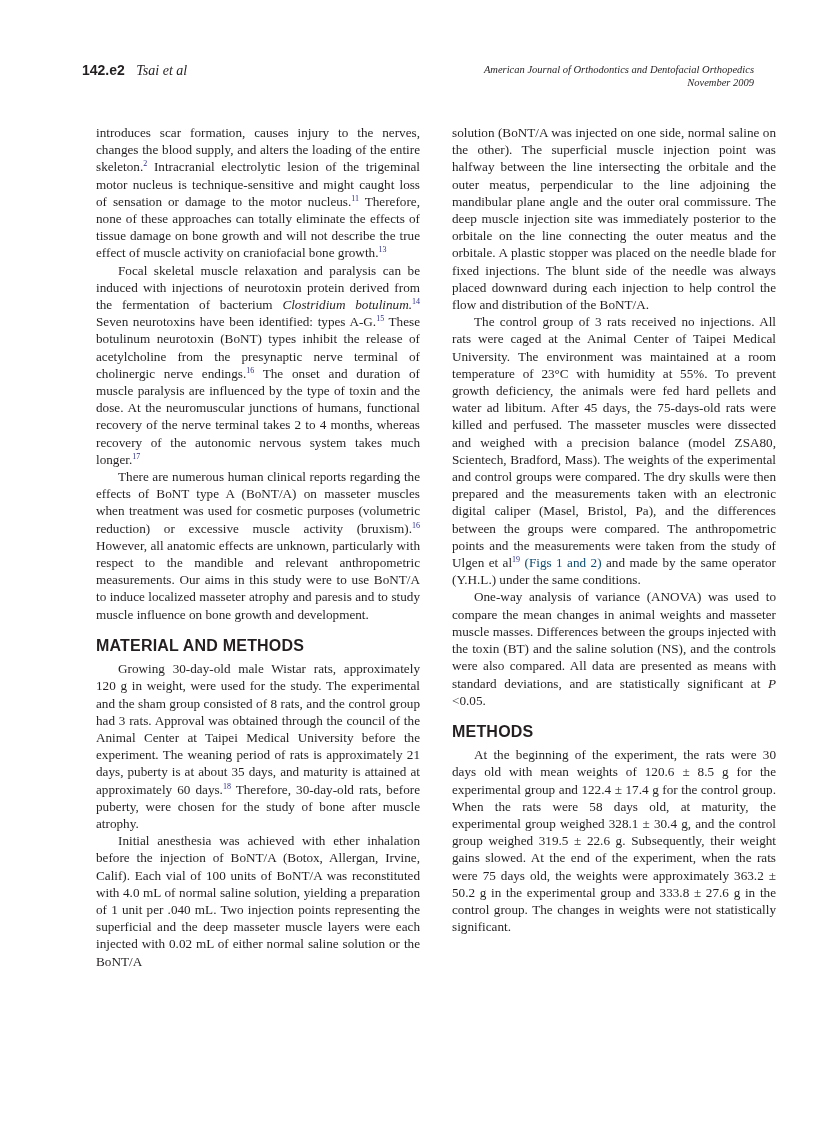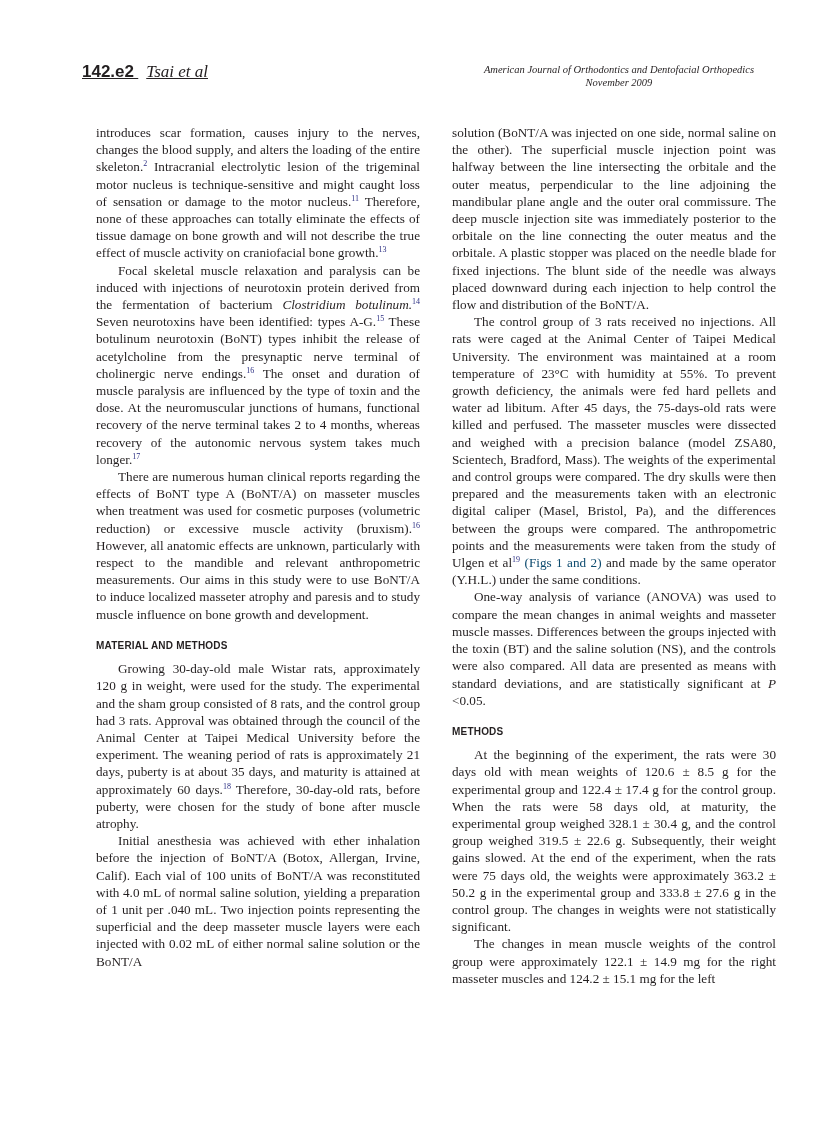--- a/index.html
+++ b/index.html
@@ -1,31 +1,31 @@
 <!DOCTYPE html>
 <html><head>
 <meta charset="utf-8">
 <style>
   html, body { margin: 0; padding: 0; background: #ffffff; }
   body { width: 838px; height: 1122px; position: relative; overflow: hidden;
          font-family: "Liberation Serif", serif; color: #231f20; }
-  .header-left { position: absolute; left: 82px; top: 62px; font-size: 17px; text-decoration: underline; }
+  .header-left { position: absolute; left: 82px; top: 62px; font-size: 14px; }
   .page-num { font-family: "Liberation Sans", sans-serif; font-weight: bold; }
   .author { font-style: italic; margin-left: 8px; }
-  .header-right { position: absolute; right: 84px; top: 63px; text-align: center;
+  .header-right { position: absolute; right: 84px; top: 63px; text-align: right;
                   font-style: italic; font-size: 10.5px; line-height: 13px; }
   .col { position: absolute; top: 124px; width: 324px; font-size: 13.2px;
          line-height: 17.2px; text-align: justify; }
   .col.left { left: 96px; }
   .col.right { left: 452px; }
   p { margin: 0; text-indent: 0; }
   p.indent { text-indent: 22px; }
   sup { font-size: 8px; line-height: 0; vertical-align: 5px; color: #2b2e83; }
   .link { color: #0c4a6e; }
-  h2 { font-family: "Liberation Sans", sans-serif; font-weight: bold; font-size: 10px;
+  h2 { font-family: "Liberation Sans", sans-serif; font-weight: bold; font-size: 16px;
        margin: 14px 0 6px 0; letter-spacing: 0.2px; text-align: left; }
   em { font-style: italic; }
 </style>
 </head>
 <body>
 
 <div class="header-left">
   <span class="page-num">142.e2</span>
   <span class="author">Tsai et al</span>
 </div>
@@ -51,14 +51,13 @@
 <div class="col right">
   <p>solution (BoNT/A was injected on one side, normal saline on the other). The superficial muscle injection point was halfway between the line intersecting the orbitale and the outer meatus, perpendicular to the line adjoining the mandibular plane angle and the outer oral commissure. The deep muscle injection site was immediately posterior to the orbitale on the line connecting the outer meatus and the orbitale. A plastic stopper was placed on the needle blade for fixed injections. The blunt side of the needle was always placed downward during each injection to help control the flow and distribution of the BoNT/A.</p>
 
   <p class="indent"><span>The control group of 3 rats received no injections. All rats were caged at the Animal Center of Taipei Medical University. The environment was maintained at a room temperature of 23°C with humidity at 55%. To prevent growth deficiency, the animals were fed hard pellets and water ad libitum. After 45 days, the 75-days-old rats were killed and perfused. The masseter muscles were dissected and weighed with a precision balance (model ZSA80, Scientech, Bradford, Mass). The weights of the experimental and control groups were compared. The dry skulls were then prepared and the measurements taken with an electronic digital caliper (Masel, Bristol, Pa), and the differences between the groups were compared. The anthropometric points and the measurements were taken from the study of Ulgen et al</span><sup>19</sup><span class="link"> (Figs 1 and 2)</span><span> and made by the same operator (Y.H.L.) under the same conditions.</span></p>
 
   <p class="indent"><span>One-way analysis of variance (ANOVA) was used to compare the mean changes in animal weights and masseter muscle masses. Differences between the groups injected with the toxin (BT) and the saline solution (NS), and the controls were also compared. All data are presented as means with standard deviations, and are statistically significant at </span><em>P</em><span> &lt;0.05.</span></p>
 
   <h2>METHODS</h2>
 
   <p class="indent">At the beginning of the experiment, the rats were 30 days old with mean weights of 120.6 ± 8.5 g for the experimental group and 122.4 ± 17.4 g for the control group. When the rats were 58 days old, at maturity, the experimental group weighed 328.1 ± 30.4 g, and the control group weighed 319.5 ± 22.6 g. Subsequently, their weight gains slowed. At the end of the experiment, when the rats were 75 days old, the weights were approximately 363.2 ± 50.2 g in the experimental group and 333.8 ± 27.6 g in the control group. The changes in weights were not statistically significant.</p>
-  <p class="indent">The changes in mean muscle weights of the control group were approximately 122.1 ± 14.9 mg for the right masseter muscles and 124.2 ± 15.1 mg for the left</p>
 </div>
 
 </body></html>

